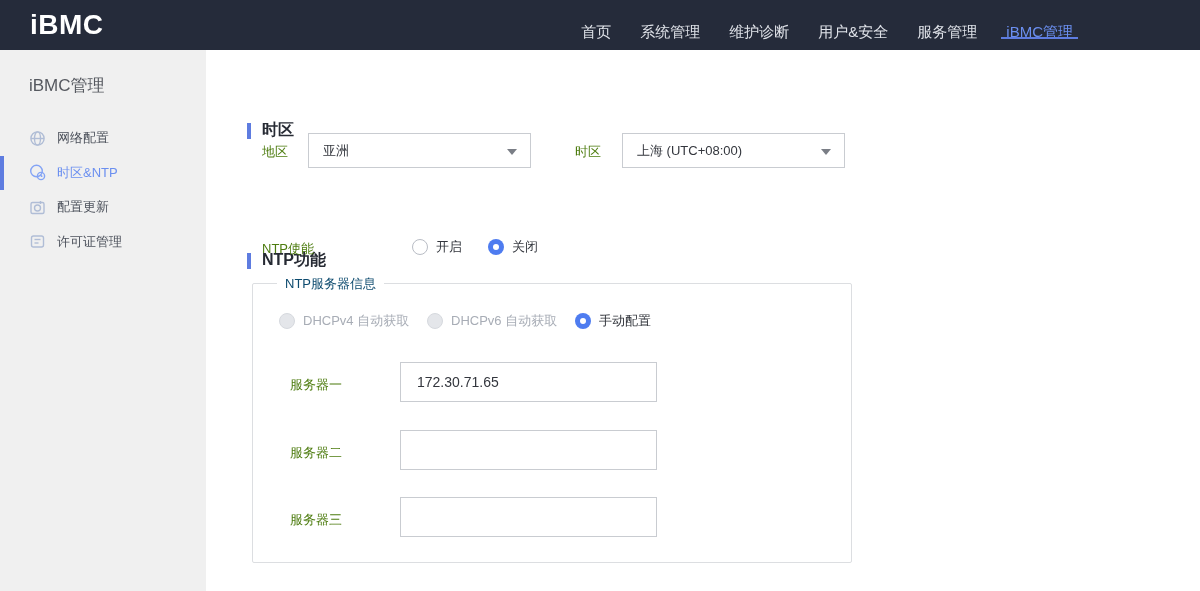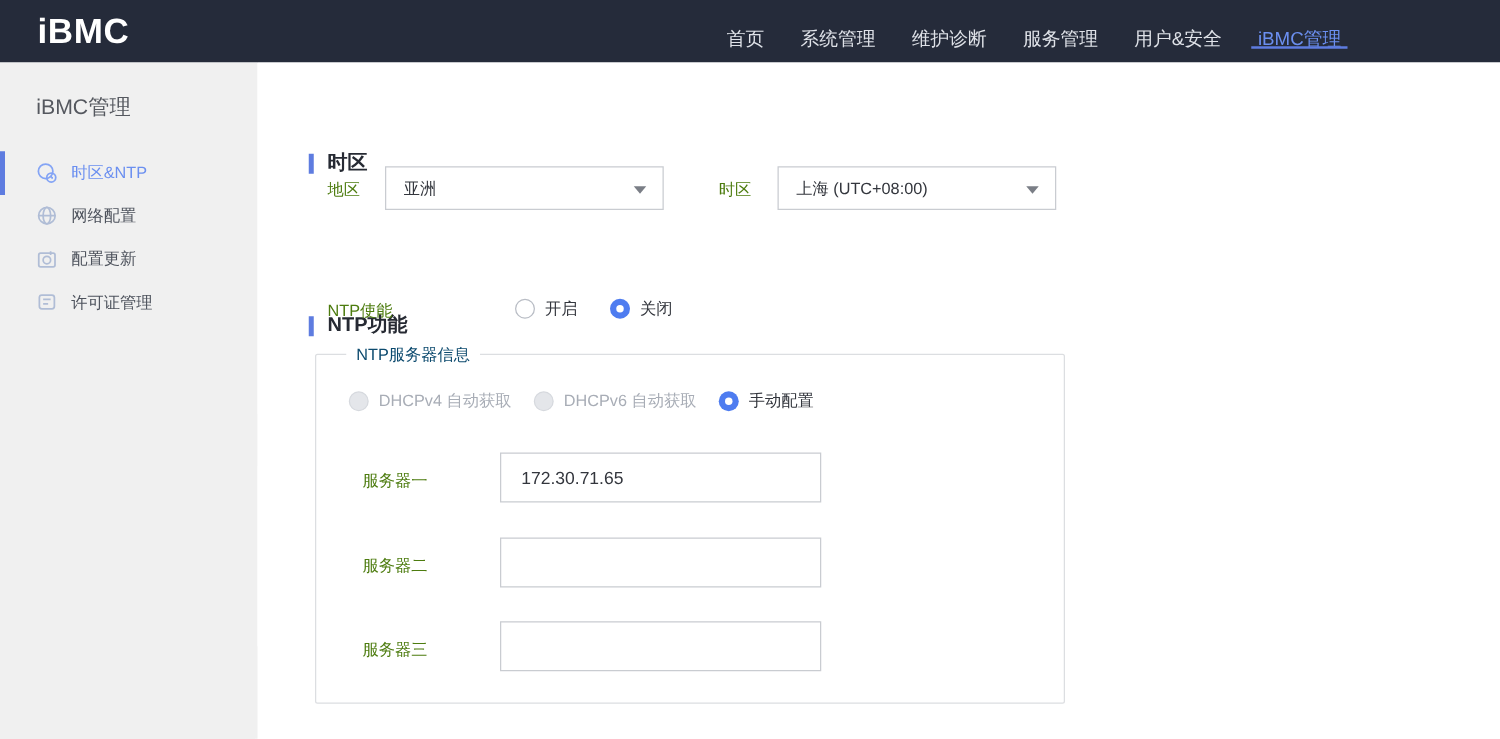--- a/index.html
+++ b/index.html
@@ -79,53 +79,53 @@
 </style>
 </head>
 <body>
 
 <div class="topbar">
   <div class="logo">iBMC</div>
   <div class="nav">
     <div class="nav-item">首页</div>
     <div class="nav-item">系统管理</div>
     <div class="nav-item">维护诊断</div>
+    <div class="nav-item">用户&amp;安全</div>
     <div class="nav-item">服务管理</div>
-    <div class="nav-item">用户&amp;安全</div>
     <div class="nav-item active">iBMC管理</div>
   </div>
 </div>
 
 <div class="sidebar">
   <div class="sidebar-title">iBMC管理</div>
   <div class="menu">
+
+    <div class="menu-item">
+      <span class="mi-icon">
+        <svg viewBox="0 0 17 17">
+            <circle cx="8.5" cy="8.5" r="6.6"></circle>
+            <ellipse cx="8.5" cy="8.5" rx="3" ry="6.6"></ellipse>
+            <line x1="2" y1="8.5" x2="15" y2="8.5"></line>
+          </svg>
+      </span>
+      <span class="mi-label">网络配置</span>
+    </div>
 
     <div class="menu-item active">
       <span class="mi-icon">
         <svg viewBox="0 0 17 17">
             <circle cx="7.5" cy="7" r="5.8"></circle>
             <circle cx="12" cy="12" r="3.6"></circle>
             <line x1="12" y1="10.5" x2="12" y2="12.2"></line>
             <line x1="12" y1="12.2" x2="13.4" y2="12.2"></line>
           </svg>
       </span>
       <span class="mi-label">时区&amp;NTP</span>
     </div>
 
-    <div class="menu-item">
-      <span class="mi-icon">
-        <svg viewBox="0 0 17 17">
-            <circle cx="8.5" cy="8.5" r="6.6"></circle>
-            <ellipse cx="8.5" cy="8.5" rx="3" ry="6.6"></ellipse>
-            <line x1="2" y1="8.5" x2="15" y2="8.5"></line>
-          </svg>
-      </span>
-      <span class="mi-label">网络配置</span>
-    </div>
-
 
     <div class="menu-item">
       <span class="mi-icon">
         <svg viewBox="0 0 17 17">
             <rect x="2" y="3.5" width="13" height="11" rx="1.5"></rect>
             <circle cx="8.5" cy="9" r="3"></circle>
             <line x1="11.5" y1="2" x2="11.5" y2="5"></line>
           </svg>
       </span>
       <span class="mi-label">配置更新</span>

